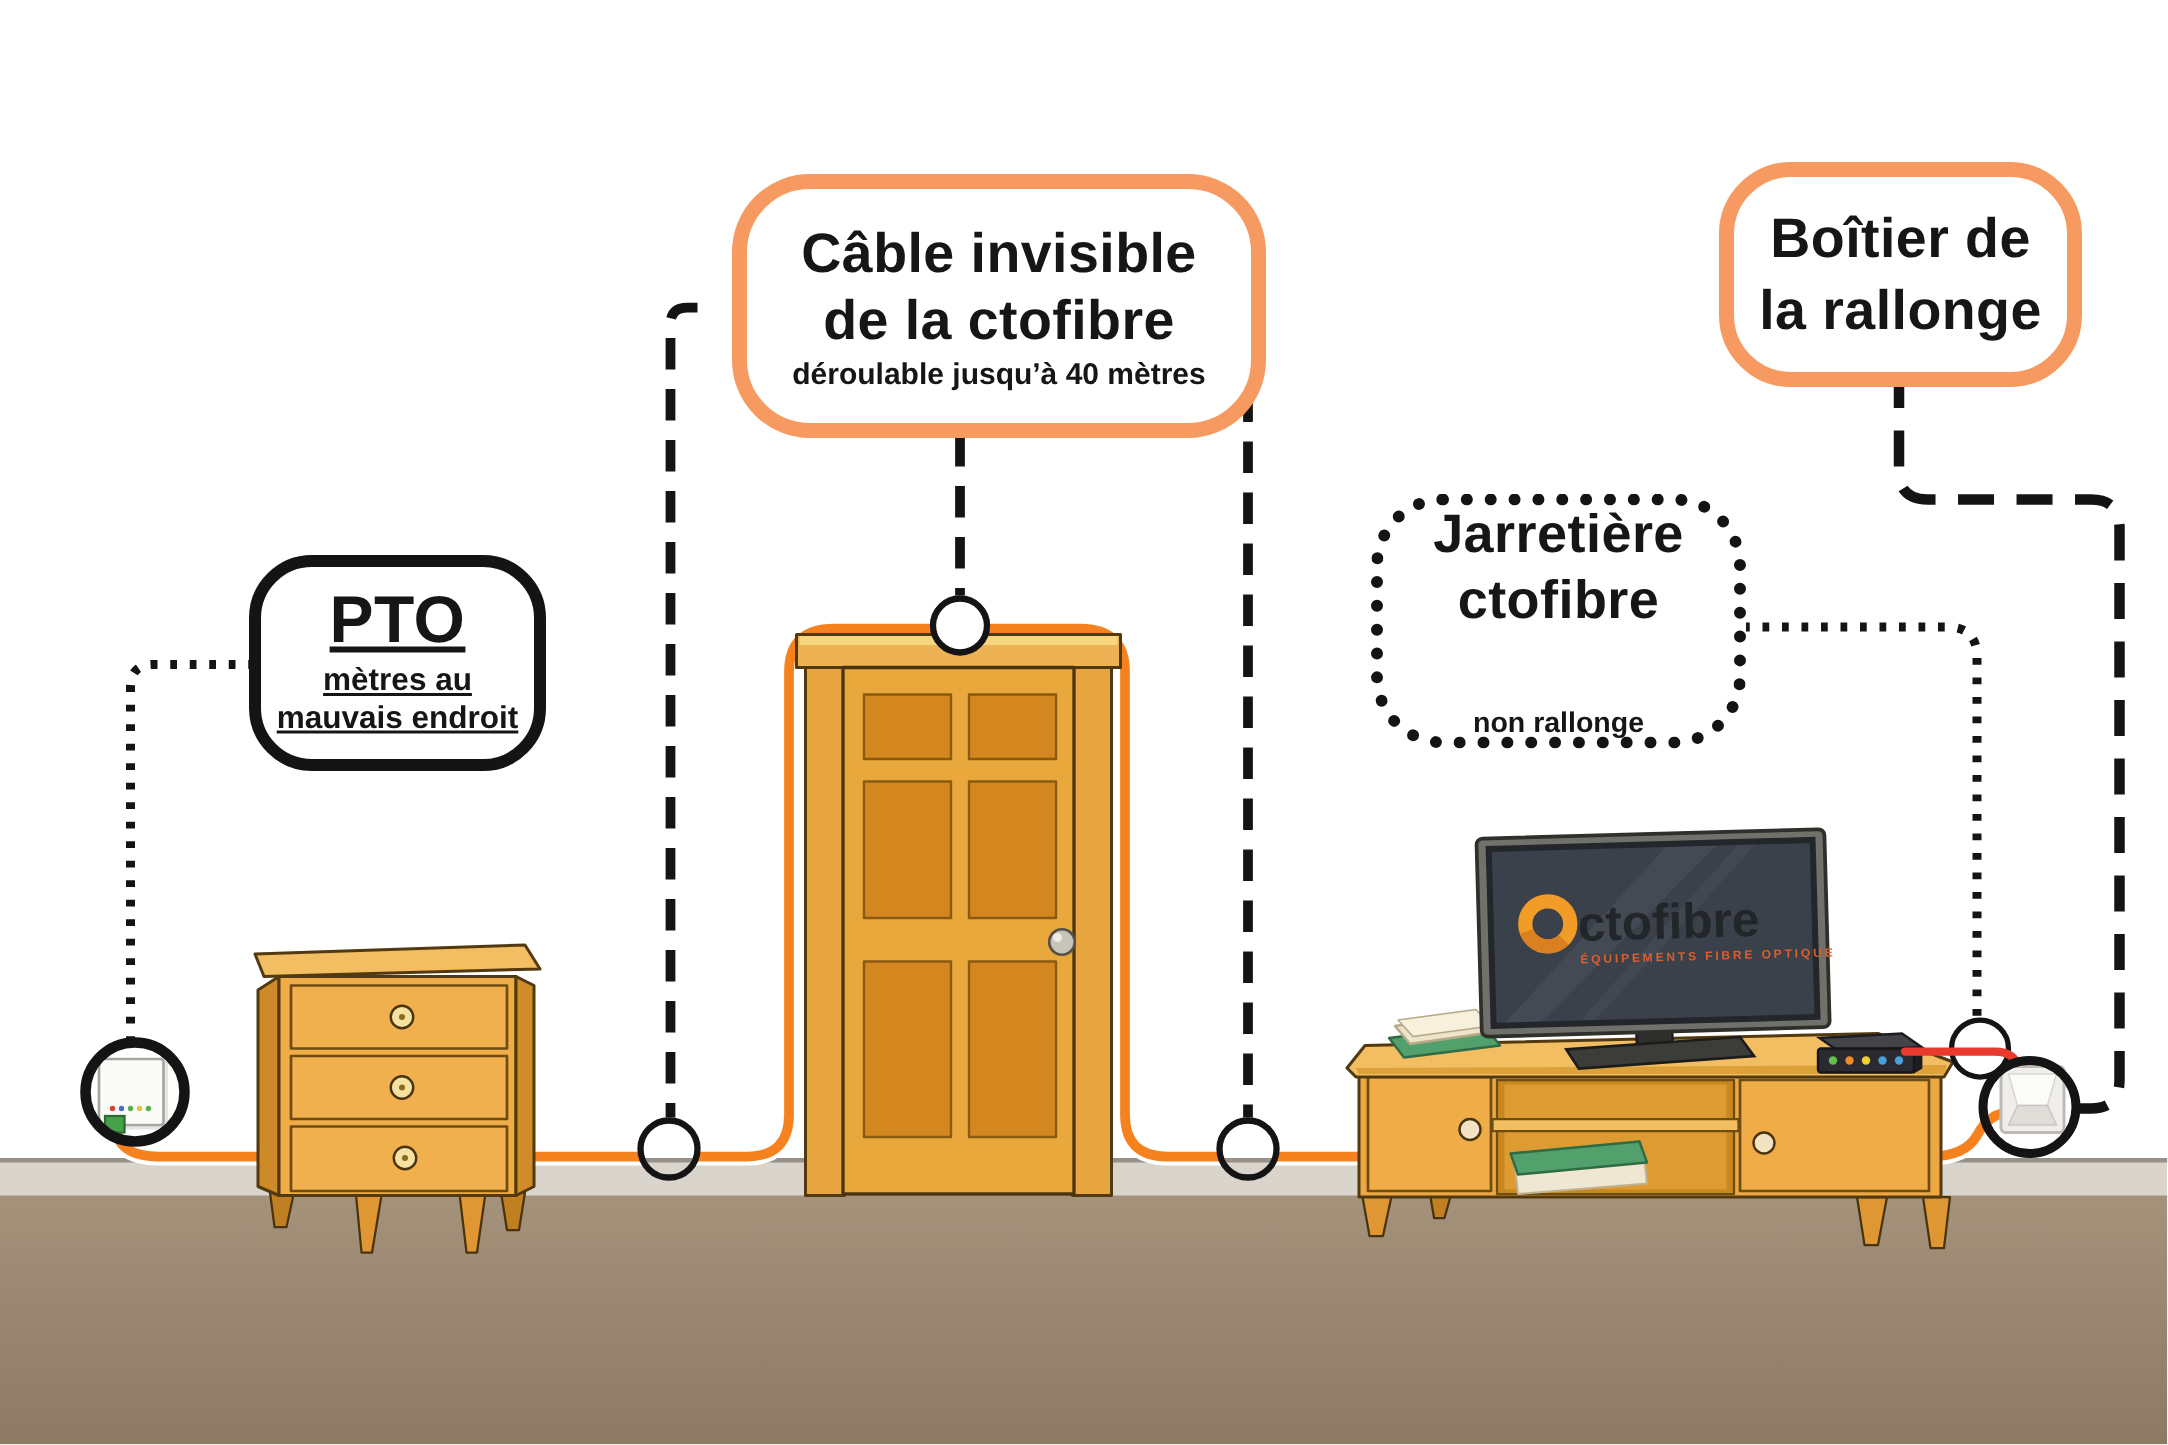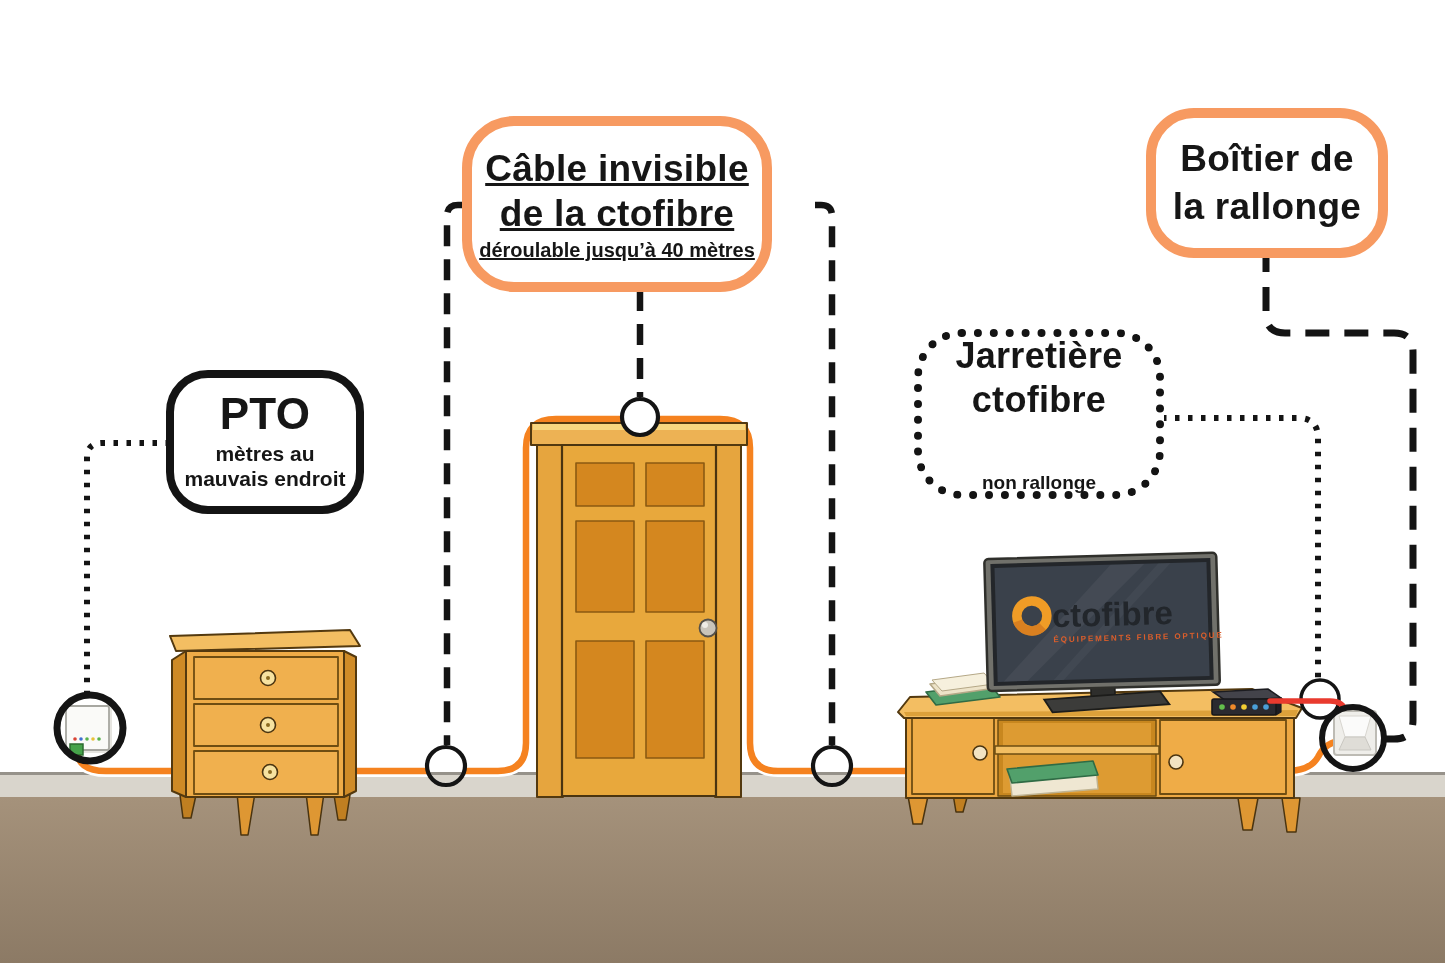--- a/index.html
+++ b/index.html
@@ -8,24 +8,24 @@
     font-family:"Liberation Sans","DejaVu Sans",sans-serif;
   }
   #scene{position:absolute;left:0;top:0;}
   .callout{
     position:absolute;background:#ffffff;text-align:center;
     display:flex;flex-direction:column;justify-content:center;align-items:center;
     color:#161616;box-sizing:border-box;
   }
   .callout .title{font-weight:800;letter-spacing:.3px;line-height:1.22;}
   .callout .subtitle{font-weight:700;line-height:1.18;margin-top:4px;}
-  #callout-pto{left:166px;top:370px;width:198px;height:144px;border:8px solid #141414;border-radius:42px;}
+  #callout-pto{left:166px;top:370px;width:198px;height:144px;border:8px solid #141414;border-radius:42px;text-decoration:underline;}
   #callout-pto .title{font-size:44px;line-height:1.0;}
   #callout-pto .subtitle{font-size:21px;margin-top:6px;}
-  #callout-cable{left:462px;top:116px;width:310px;height:176px;border:10px solid #F79A61;border-radius:52px;text-decoration:underline;}
+  #callout-cable{left:488px;top:116px;width:356px;height:176px;border:10px solid #F79A61;border-radius:52px;}
   #callout-cable .title{font-size:37px;}
   #callout-cable .subtitle{font-size:20px;margin-top:3px;}
   #callout-jarretiere{left:914px;top:329px;width:250px;height:170px;border:8px dotted #141414;border-radius:48px;gap:48px;}
   #callout-jarretiere .title{font-size:36px;}
   #callout-jarretiere .subtitle{font-size:19px;margin-top:2px;}
   #callout-boitier{left:1146px;top:108px;width:242px;height:150px;border:10px solid #F79A61;border-radius:48px;}
   #callout-boitier .title{font-size:37px;line-height:1.3;}
   text.logo-main{font-family:"Liberation Sans","DejaVu Sans",sans-serif;font-weight:bold;font-size:33px;fill:#22262b;}
   text.logo-tag{font-family:"Liberation Sans","DejaVu Sans",sans-serif;font-weight:bold;font-size:8px;letter-spacing:1.9px;fill:#DB5E2B;}
 </style>

